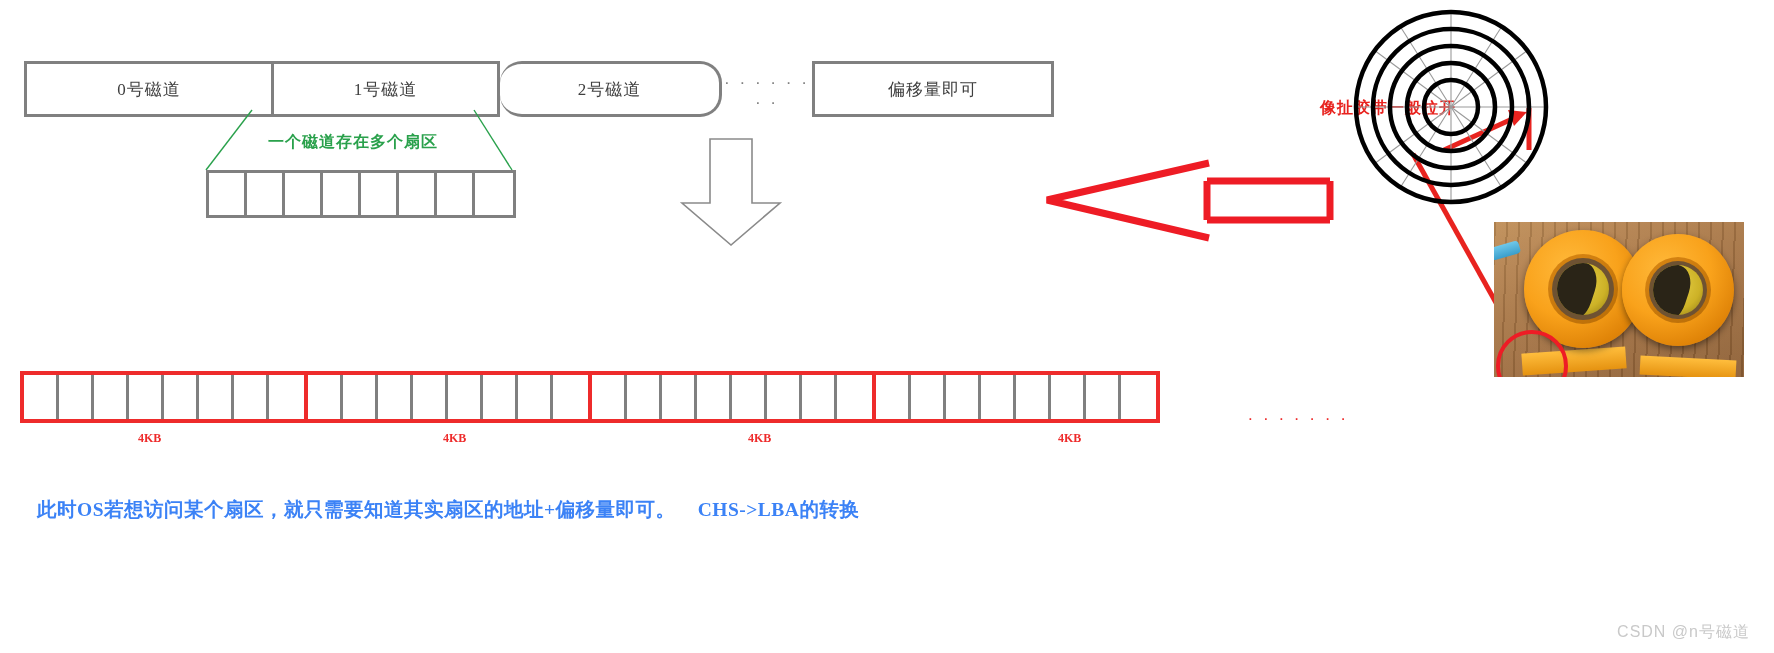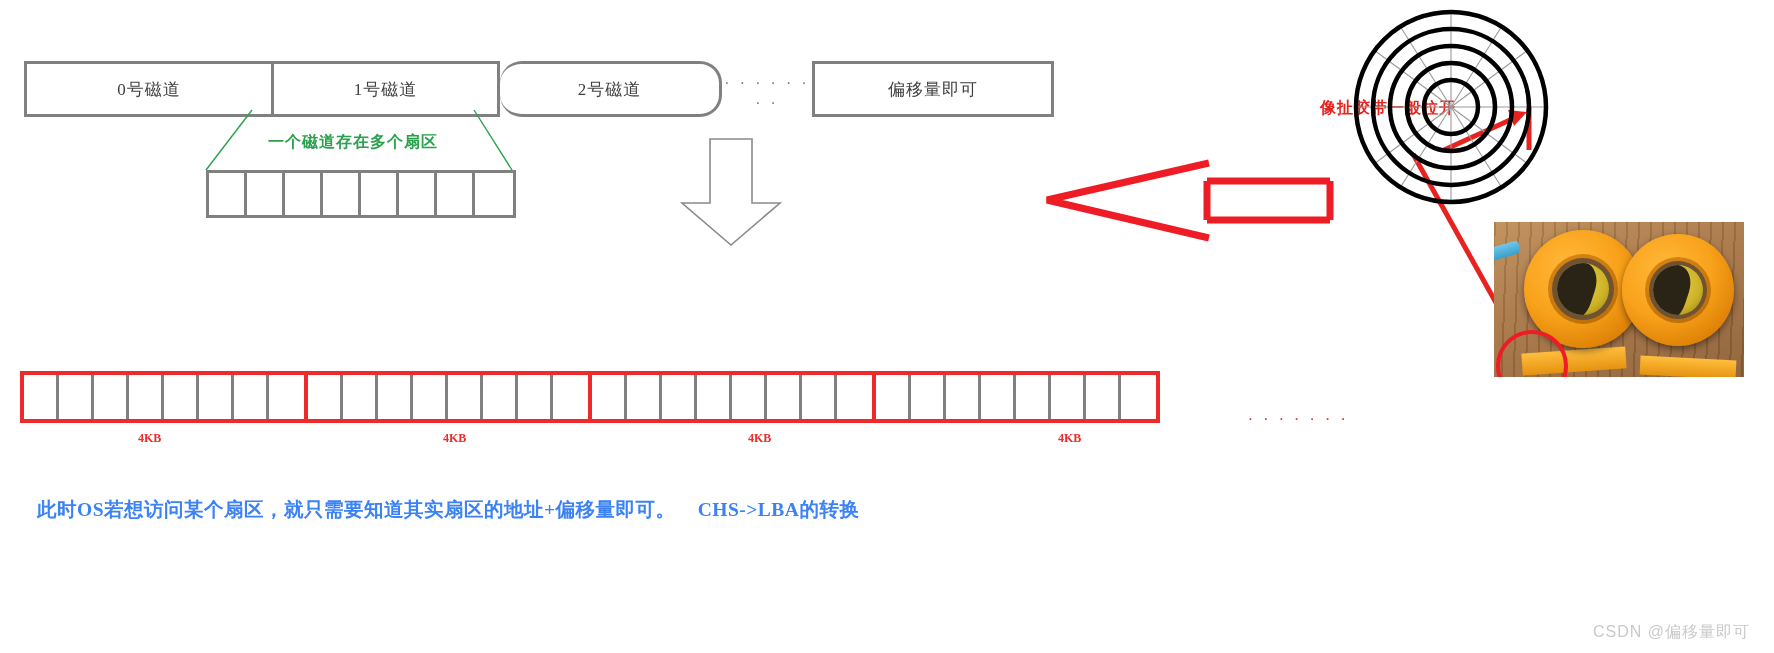--- a/index.html
+++ b/index.html
@@ -404,15 +404,15 @@
       <div class="rim" style="left:23px; top:23px; width:66px; height:66px;"></div>
       <div class="core" style="left:27px; top:27px; width:58px; height:58px;"></div>
       <div class="inner" style="left:31px; top:31px; width:50px; height:50px;">
         <div class="dark"></div>
       </div>
     </div>
 
     <div class="red-circle" style="left:2px; top:108px; width:72px; height:72px;"></div>
   </div>
 
-  <div class="watermark">CSDN @偏移量即可</div>
+  <div class="watermark">CSDN @n号磁道</div>
 
 </div>
 
 </body></html>

